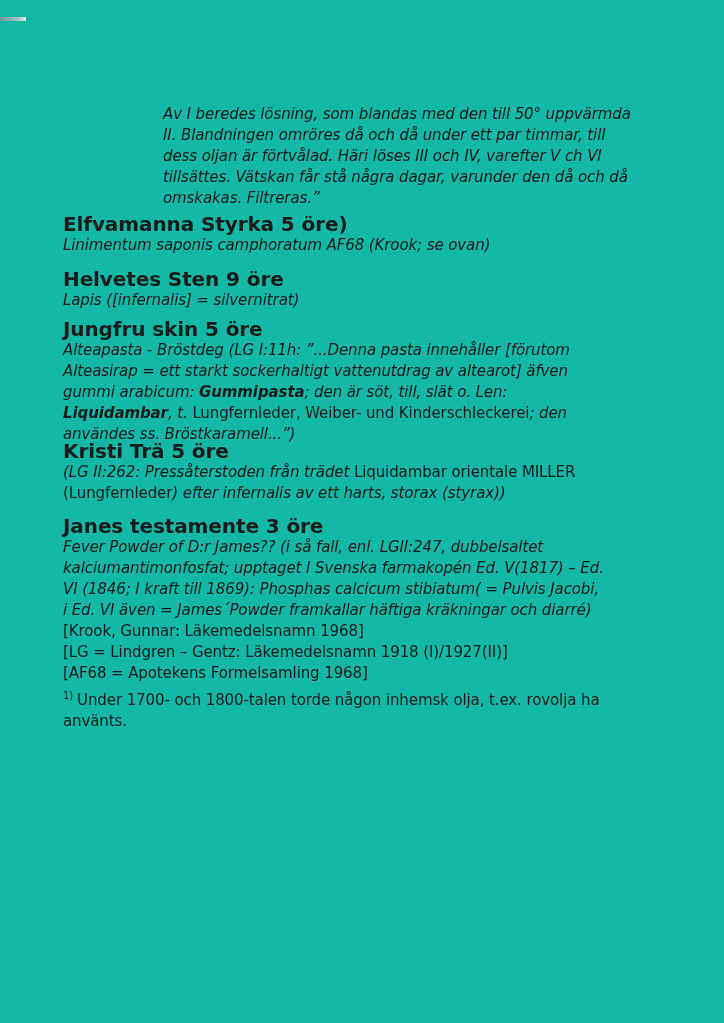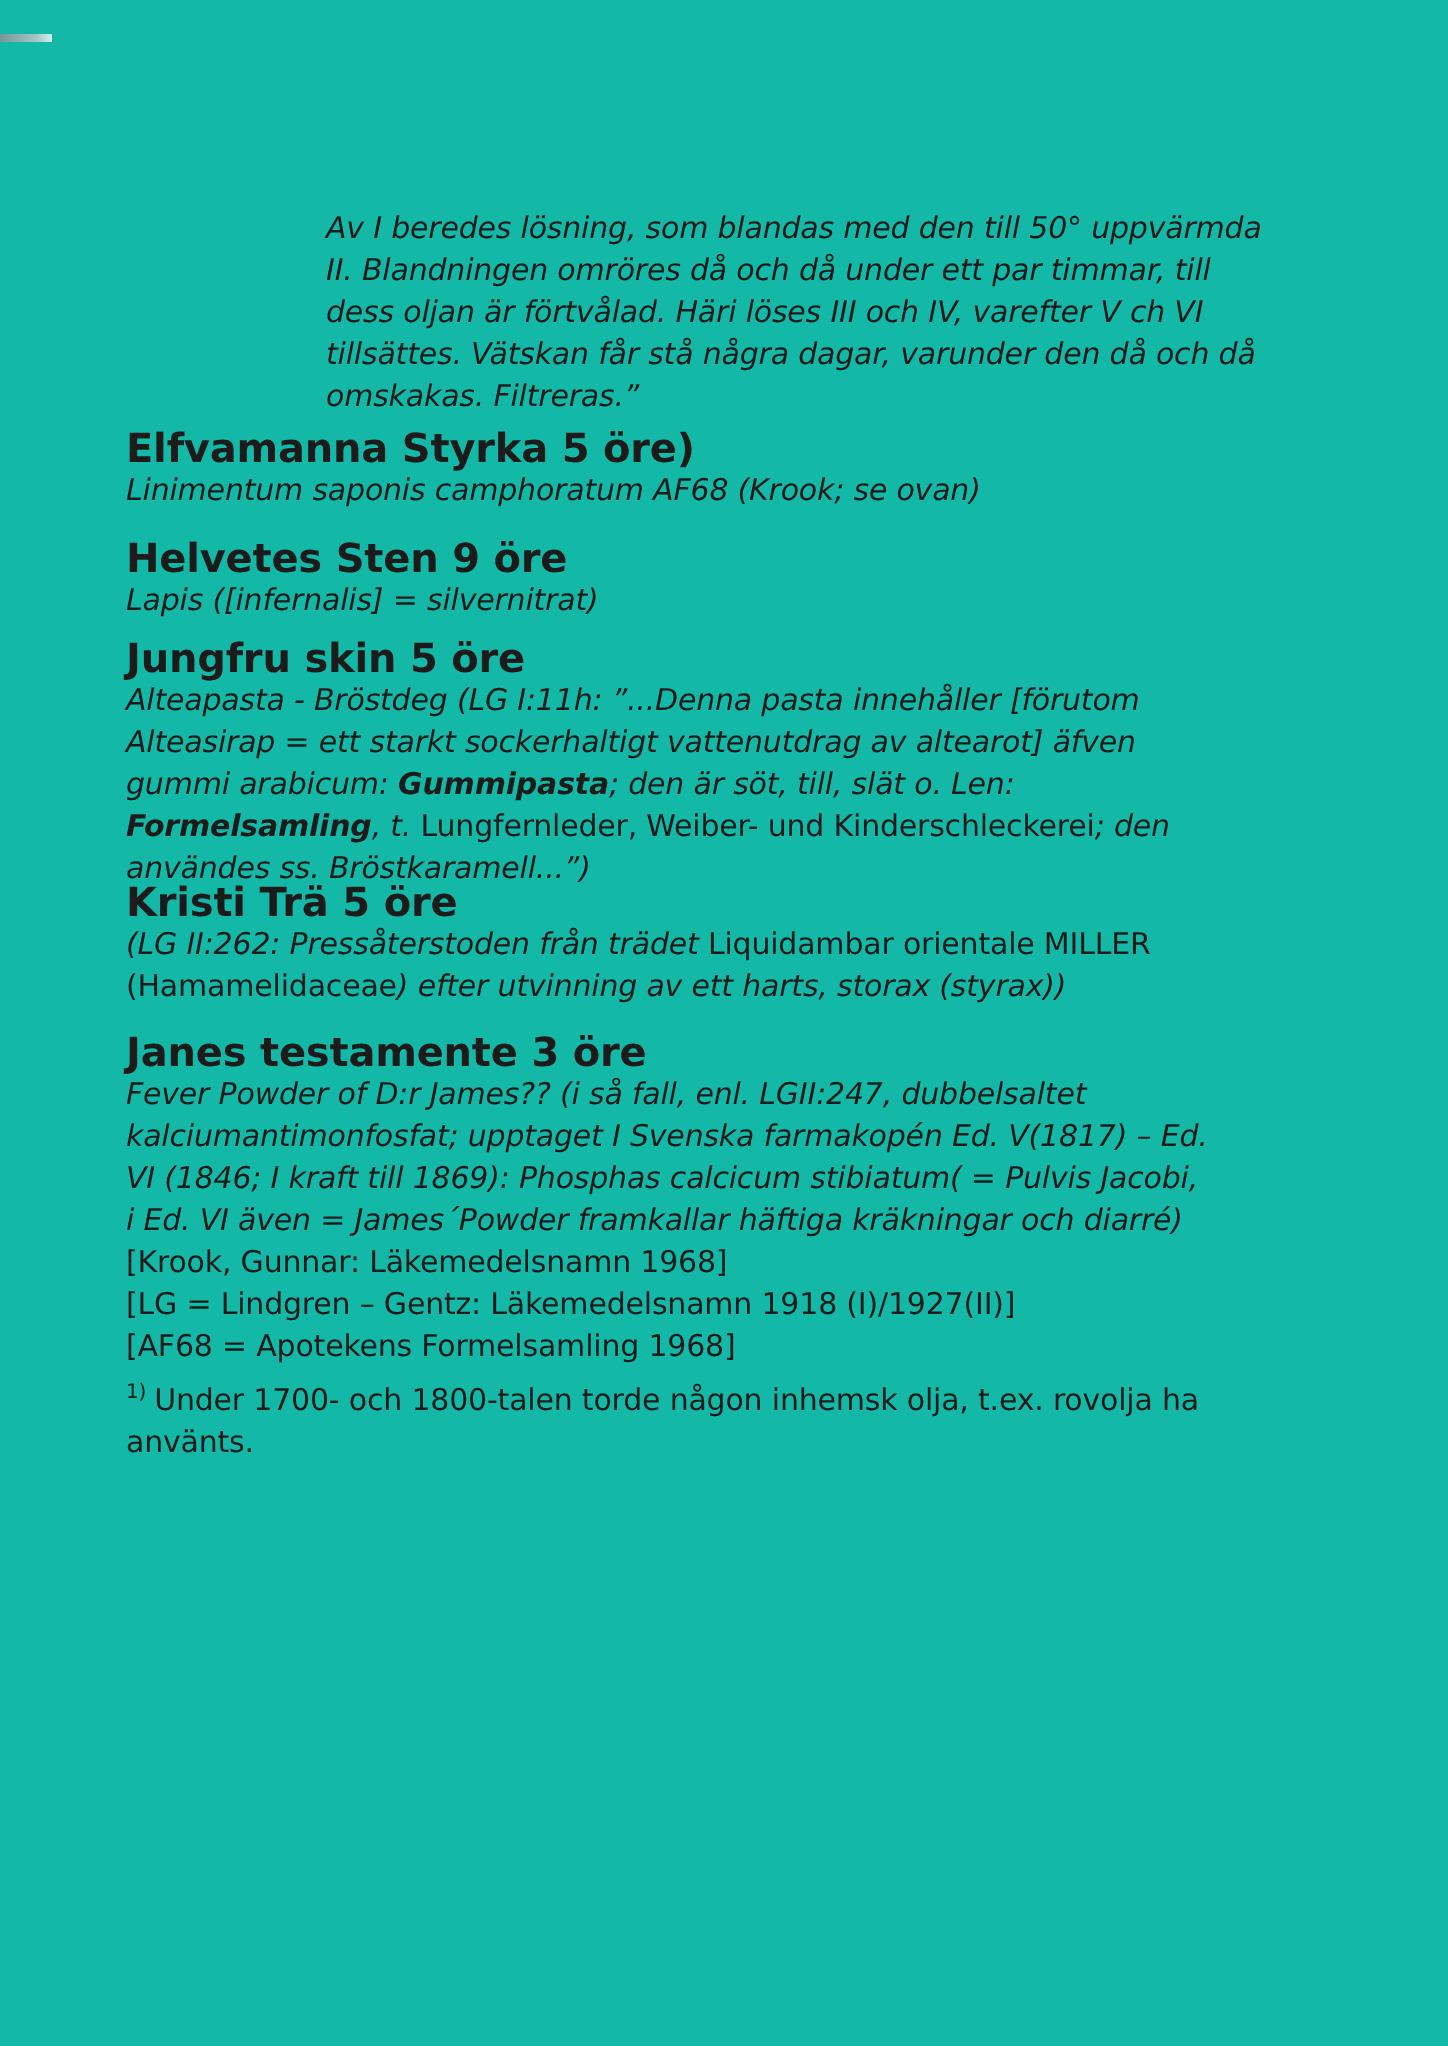--- a/index.html
+++ b/index.html
@@ -77,30 +77,30 @@
         <div class="line"><span class="s-i">Lapis ([infernalis] = silvernitrat)</span></div>
       </div>
   </section>
 
   <section class="block entry" style="top:319px">
     <h3>Jungfru skin 5 öre</h3>
     <div class="body">
         <div class="line"><span class="s-i">Alteapasta - Bröstdeg (LG I:11h: ”...Denna pasta innehåller [förutom</span></div>
         <div class="line"><span class="s-i">Alteasirap = ett starkt sockerhaltigt vattenutdrag av altearot] äfven</span></div>
         <div class="line"><span class="s-i">gummi arabicum: </span><span class="s-bi">Gummipasta</span><span class="s-i">; den är söt, till, slät o. Len:</span></div>
-        <div class="line"><span class="s-bi">Formelsamling</span><span class="s-i">, t. </span><span class="s-r">Lungfernleder, Weiber- und Kinderschleckerei</span><span class="s-i">; den</span></div>
+        <div class="line"><span class="s-bi">Liquidambar</span><span class="s-i">, t. </span><span class="s-r">Lungfernleder, Weiber- und Kinderschleckerei</span><span class="s-i">; den</span></div>
         <div class="line"><span class="s-i">användes ss. Bröstkaramell...”)</span></div>
       </div>
   </section>
 
   <section class="block entry" style="top:441px">
     <h3>Kristi Trä 5 öre</h3>
     <div class="body">
         <div class="line"><span class="s-i">(LG II:262: Pressåterstoden från trädet </span><span class="s-r">Liquidambar orientale MILLER</span></div>
-        <div class="line"><span class="s-r">(Hamamelidaceae</span><span class="s-i">) efter utvinning av ett harts, storax (styrax))</span></div>
+        <div class="line"><span class="s-r">(Lungfernleder</span><span class="s-i">) efter infernalis av ett harts, storax (styrax))</span></div>
       </div>
   </section>
 
   <section class="block entry" style="top:516px">
     <h3>Janes testamente 3 öre</h3>
     <div class="body">
         <div class="line"><span class="s-i">Fever Powder of D:r James?? (i så fall, enl. LGII:247, dubbelsaltet</span></div>
         <div class="line"><span class="s-i">kalciumantimonfosfat; upptaget I Svenska farmakopén Ed. V(1817) – Ed.</span></div>
         <div class="line"><span class="s-i">VI (1846; I kraft till 1869): Phosphas calcicum stibiatum( = Pulvis Jacobi,</span></div>
         <div class="line"><span class="s-i">i Ed. VI även = James´Powder framkallar häftiga kräkningar och diarré)</span></div>

